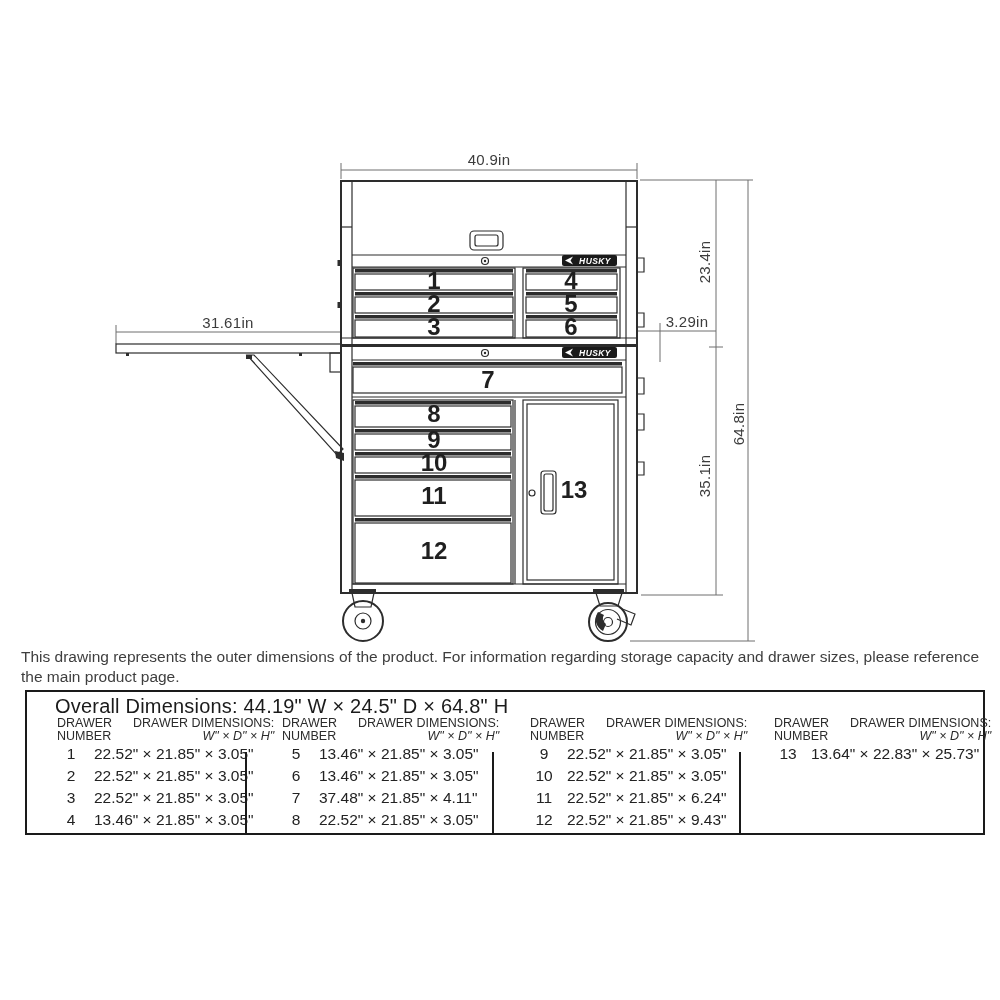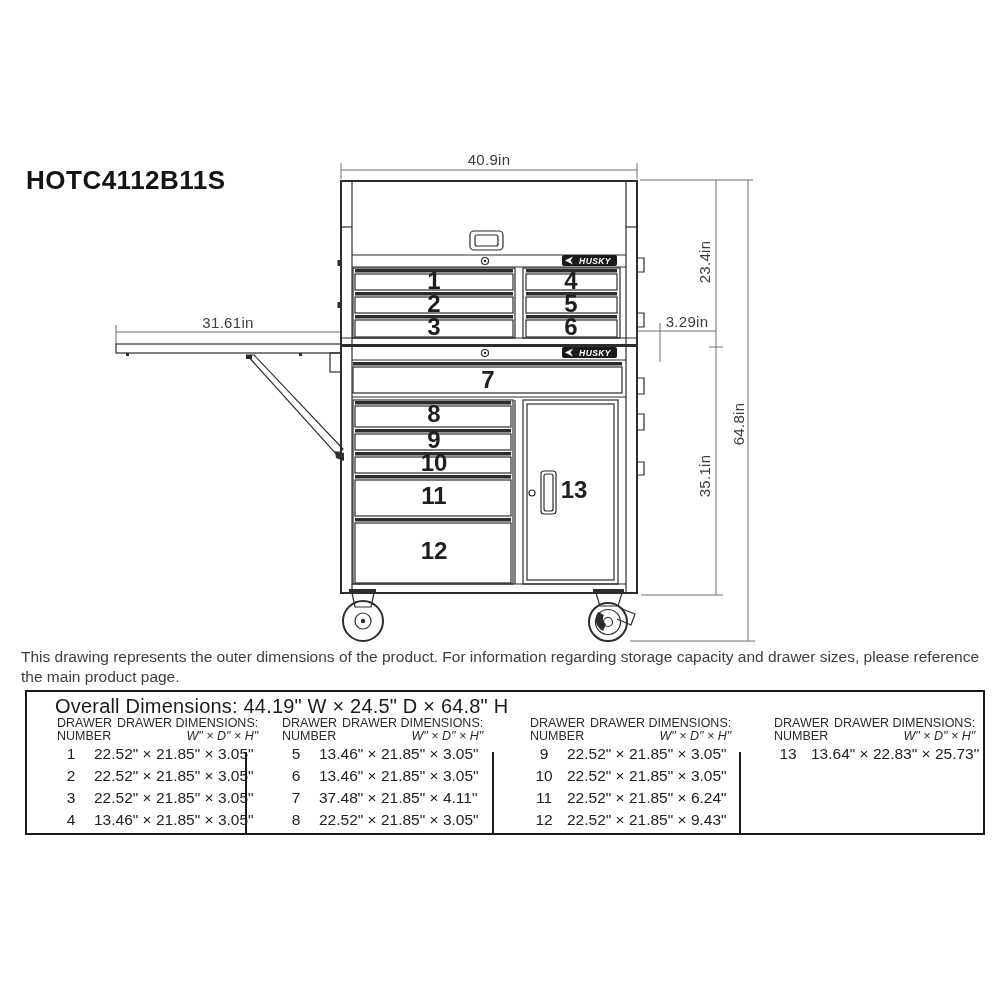--- a/index.html
+++ b/index.html
@@ -26,36 +26,35 @@
     font-size:15.5px;line-height:19.5px;color:#3e3e3e;
   }
   .dim-table{
     position:absolute;left:25px;top:690px;width:956px;height:141px;
     border:2px solid #1a1a1a;background:#fff;
   }
   .overall{
     position:absolute;left:28px;top:3px;font-size:20px;color:#1b1b1b;letter-spacing:.2px;
   }
   .tgroup{position:absolute;top:25px;}
-  .thead{display:flex;font-size:12.5px;line-height:13px;color:#2b2b2b;white-space:nowrap;}
+  .thead{display:flex;font-size:12.5px;line-height:13px;color:#2b2b2b;white-space:nowrap;gap:16px;}
   .th-num{width:60px;display:flex;flex-direction:column;}
   .th-dims{display:flex;flex-direction:column;text-align:right;}
   .it{font-style:italic;}
   .trow{display:flex;align-items:center;height:22px;font-size:15.5px;color:#222;white-space:nowrap;}
   .trow:first-of-type{margin-top:8px;}
   .trow .num{width:28px;text-align:center;}
   .trow .dims{margin-left:9px;}
   .vsep{position:absolute;top:60px;bottom:0;width:2px;background:#1a1a1a;}
 </style>
 </head>
 <body>
 
 <div class="stage">
 
-  <div class="model-title">HOTC4112B11S</div>
 
   <svg class="drawing" width="1000" height="1000" viewBox="0 0 1000 1000" aria-hidden="true">
 
     <g>
 
       <line class="dim" x1="341" y1="179" x2="341" y2="163"></line>
       <line class="dim" x1="637" y1="179" x2="637" y2="163"></line>
       <line class="dim" x1="341" y1="170" x2="637" y2="170"></line>
       <text class="dimtxt" x="489" y="165">40.9in</text>
 

